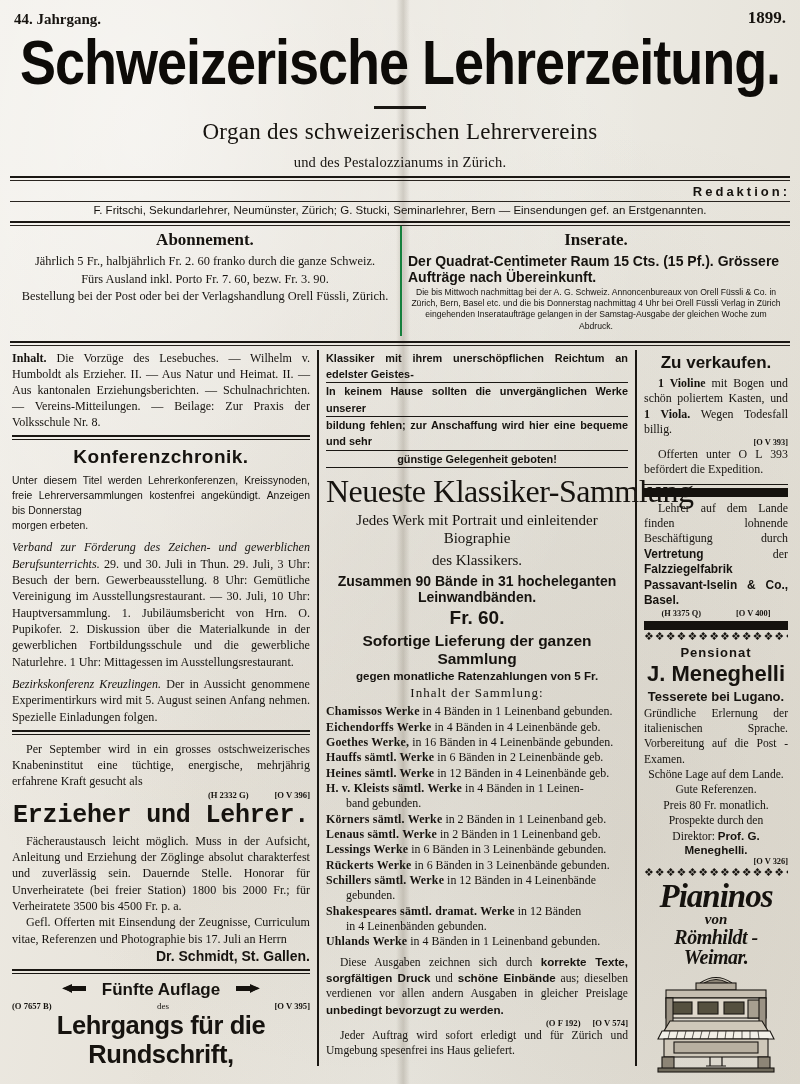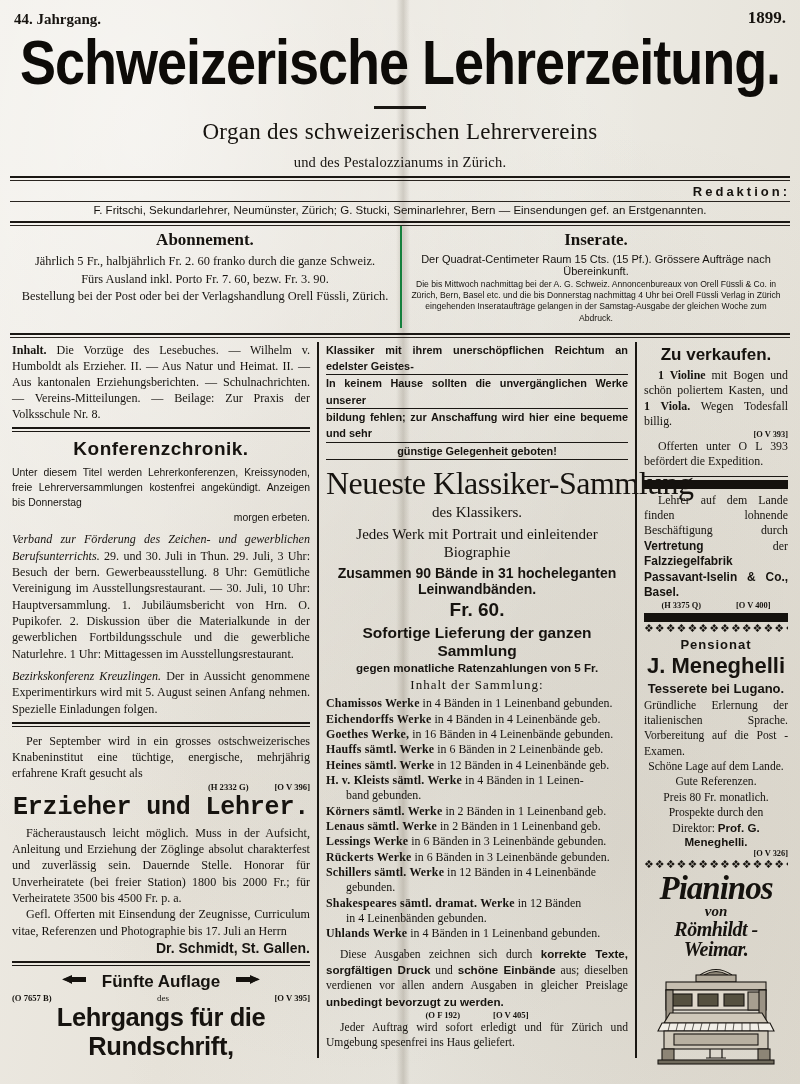--- a/index.html
+++ b/index.html
@@ -63,51 +63,51 @@
   .redaktion-h{text-align:right;font-family:"Liberation Sans",sans-serif;font-weight:bold;
                font-size:13px;letter-spacing:3px;margin:3px 0 2px;}
   .redaktion-b{text-align:center;font-family:"Liberation Sans",sans-serif;font-size:11.5px;margin:0 0 3px;}
 
   
   .two{display:flex;}
   .two .left{width:50%;box-sizing:border-box;padding:2px 8px 4px;}
   .two .right{width:50%;box-sizing:border-box;padding:2px 6px 4px;border-left:2px solid #15803d;}
   .sec-h{text-align:center;font-family:"Liberation Serif",serif;font-weight:bold;font-size:17px;margin:2px 0 3px;}
   .abo-l{text-align:center;font-size:12.4px;line-height:1.42;}
-  .ins-head{text-align:center;font-family:"Liberation Sans",sans-serif;font-weight:normal;font-size:11px;margin:0 0 2px;}
+  .ins-head{text-align:left;font-family:"Liberation Sans",sans-serif;font-weight:bold;font-size:14px;margin:0 0 2px;}
   .ins-fine{text-align:center;font-family:"Liberation Sans",sans-serif;font-size:8.6px;line-height:1.3;}
 
   
   .cols{display:flex;margin-top:4px;height:716px;}
   .col{box-sizing:border-box;}
   .col1{width:307px;padding:0 7px 0 2px;}
   .col2{width:318px;padding:0 7px;border-left:2px solid #1a1713;}
   .col3{width:155px;padding:0 2px 0 7px;border-left:2px solid #1a1713;}
 
   
   .inhalt{font-size:12.1px;line-height:1.33;text-align:justify;}
   .dbl-rule{height:0;border-top:2.5px solid #1a1713;border-bottom:1px solid #1a1713;
             padding-top:2px;margin:5px 0 6px;}
   .konf-h{text-align:center;font-family:"Liberation Sans",sans-serif;font-weight:bold;
           font-size:19px;letter-spacing:.5px;margin:2px 0 5px;}
   .konf-intro{font-family:"Liberation Sans",sans-serif;font-size:10.4px;line-height:1.45;text-align:justify;}
-  .konf-intro .lastc{display:block;text-align:right;}
+  .konf-intro .lastc{display:block;text-align:left;}
   .konf-item{font-size:12.1px;line-height:1.35;text-align:justify;margin-top:6px;text-indent:0;}
 
   
   .ad-body{font-size:12.1px;line-height:1.35;text-align:justify;}
   .ad-ind{text-indent:14px;}
   .codes{display:flex;justify-content:flex-end;gap:26px;font-size:8.6px;font-weight:bold;
          font-family:"Liberation Serif",serif;}
   .erz-h{text-align:center;font-family:Liberation Mono, monospace;font-weight:bold;
          font-size:25px;letter-spacing:-.2px;margin:1px 0 3px;}
   .sign{text-align:right;font-family:"Liberation Sans",sans-serif;font-weight:bold;font-size:14px;margin-top:1px;}
 
   
-  .hand-row{display:flex;align-items:flex-start;justify-content:center;gap:14px;margin:4px 0 1px;}
+  .hand-row{display:flex;align-items:center;justify-content:center;gap:14px;margin:4px 0 1px;}
   .hand-row .t{font-family:"Liberation Sans",sans-serif;font-weight:bold;font-size:17px;}
   .codeline{display:flex;justify-content:space-between;align-items:baseline;font-size:8.6px;font-weight:bold;}
   .codeline .mid{font-size:9px;font-weight:normal;}
   .rund-h{text-align:center;font-family:"Liberation Sans",sans-serif;font-weight:bold;
           font-size:25.5px;letter-spacing:-.4px;margin:0 0 2px;}
 
   
   .klass-intro{font-family:"Liberation Sans",sans-serif;font-weight:bold;font-size:10.9px;
                line-height:1.5;text-align:justify;}
   .klass-intro .u{border-bottom:1px solid #1a1713;display:block;}
@@ -264,22 +264,22 @@
     <div class="col col2">
 
       <div class="klass-intro">
         <span class="u">Klassiker mit ihrem unerschöpflichen Reichtum an edelster Geistes-</span>
         <span class="u">In keinem Hause sollten die unvergänglichen Werke unserer</span>
         <span class="u">bildung fehlen; zur Anschaffung wird hier eine bequeme und sehr</span>
         <span class="lastc">günstige Gelegenheit geboten!</span>
       </div>
 
       <div class="klass-title">Neueste Klassiker-Sammlung</div>
+      <div class="klass-sub">Jedes Werk mit Portrait und einleitender Biographie</div>
       <div class="klass-sub">des Klassikers.</div>
-      <div class="klass-sub">Jedes Werk mit Portrait und einleitender Biographie</div>
       <div class="klass-bold">Zusammen 90 Bände in 31 hocheleganten Leinwandbänden.</div>
       <div class="klass-price">Fr. 60.</div>
       <div class="klass-liefer">Sofortige Lieferung der ganzen Sammlung</div>
       <div class="klass-raten">gegen monatliche Ratenzahlungen von 5 Fr.</div>
       <div class="inhalt-samm">Inhalt der Sammlung:</div>
 
       <ul class="booklist" style="margin:0;padding:0">
         <li><span class="nm">Chamissos Werke</span><span> in 4 Bänden in 1 Leinenband gebunden.</span></li>
         <li><span class="nm">Eichendorffs Werke</span><span> in 4 Bänden in 4 Leinenbände geb.</span></li>
         <li><span class="nm">Goethes Werke,</span><span> in 16 Bänden in 4 Leinenbände gebunden.</span></li>
@@ -290,23 +290,23 @@
         <li><span class="nm">Lenaus sämtl. Werke</span><span> in 2 Bänden in 1 Leinenband geb.</span></li>
         <li><span class="nm">Lessings Werke</span><span> in 6 Bänden in 3 Leinenbände gebunden.</span></li>
         <li><span class="nm">Rückerts Werke</span><span> in 6 Bänden in 3 Leinenbände gebunden.</span></li>
         <li><span class="nm">Schillers sämtl. Werke</span><span> in 12 Bänden in 4 Leinenbände</span><span class="cont">gebunden.</span></li>
         <li><span class="nm">Shakespeares sämtl. dramat. Werke</span><span> in 12 Bänden</span><span class="cont">in 4 Leinenbänden gebunden.</span></li>
         <li><span class="nm">Uhlands Werke</span><span> in 4 Bänden in 1 Leinenband gebunden.</span></li>
       </ul>
 
       <div class="klass-note"><span>Diese Ausgaben zeichnen sich durch </span><span class="sb">korrekte Texte, sorgfältigen Druck</span><span> und </span><span class="sb">schöne Einbände</span><span> aus; dieselben verdienen vor allen andern Ausgaben in gleicher Preislage </span><span class="sb">unbedingt bevorzugt zu werden.</span></div>
 
-      <div class="codes" style="justify-content:center;gap:33px">
+      <div class="codes" style="justify-content:flex-end;gap:12px">
         <span>(O F 192)</span>
-        <span>[O V 405]</span>
+        <span>[O V 574]</span>
       </div>
 
       <div class="klass-note" style="text-indent:14px;margin-top:0">Jeder Auftrag wird sofort erledigt und für Zürich und Umgebung spesenfrei ins Haus geliefert.</div>
 
     </div>
 
     <div class="col col3">
 
       <div class="rc-h">Zu verkaufen.</div>
       <div class="rc-body ad-ind"><b>1 Violine</b><span> mit Bogen und schön poliertem Kasten, und </span><b>1 Viola.</b><span> Wegen Todesfall billig.</span></div>

